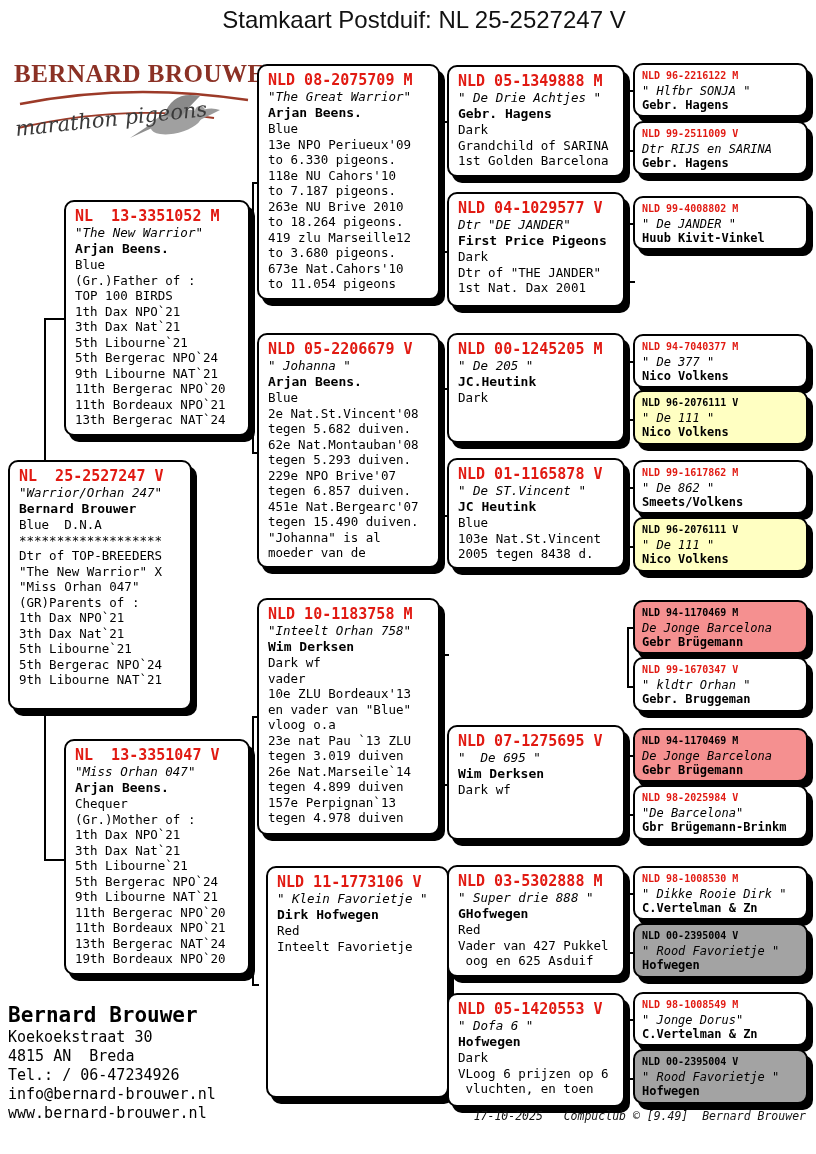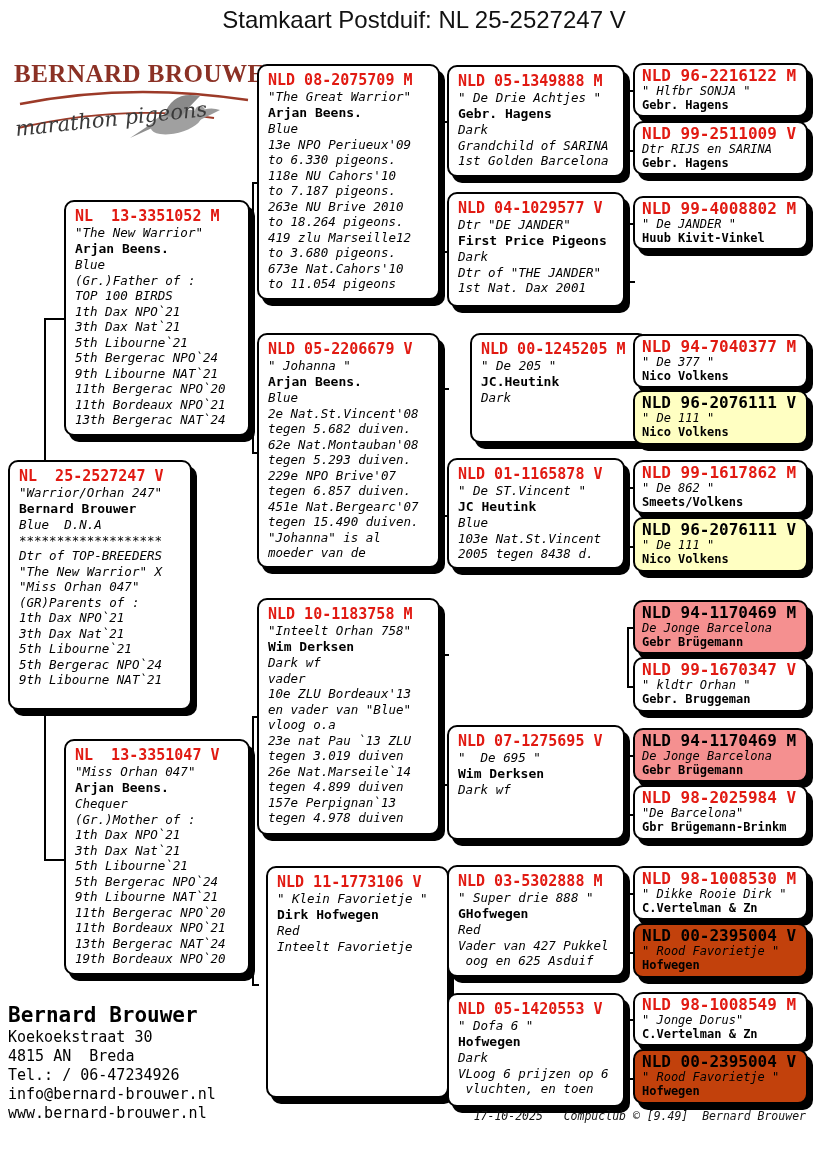--- a/index.html
+++ b/index.html
@@ -10,28 +10,28 @@
   
   #logo{position:absolute;left:14px;top:60px;width:240px;height:86px;}
   #logo .lname{font-family:"Liberation Serif","DejaVu Serif",serif;font-weight:bold;
                font-size:25px;letter-spacing:.5px;color:#8b3125;white-space:pre;}
   
   .pbox{position:absolute;background:#fff;border:2px solid #000;border-radius:10px;
         box-shadow:5px 6px 0 #000;padding:5px 9px 3px 9px;box-sizing:border-box;overflow:hidden;}
   .ring{color:#e11a12;font-weight:bold;font-size:15px;line-height:18px;white-space:pre;}
   .bname{font-style:italic;font-size:12.5px;line-height:16px;white-space:pre;}
   .bowner{font-weight:bold;font-size:13px;line-height:16px;white-space:pre;}
-  .bbody{font-size:12.5px;line-height:15.5px;white-space:pre;font-style:italic;}
+  .bbody{font-size:12.5px;line-height:15.5px;white-space:pre;}
   .small{padding:3px 7px 2px 7px;}
-  .small .ring{font-size:16px;line-height:16px;}
+  .small .ring{font-size:10px;line-height:16px;}
   .small .bname{font-size:12px;line-height:14px;}
   .small .bowner{font-size:12px;line-height:14px;}
   .bg-yellow{background:#ffffc2;}
   .bg-pink{background:#f59090;}
-  .bg-green{background:#c2410c;}
+  .bg-green{background:#a3a3a3;}
   .black-ring .ring{color:#000;}
   
   .bracket{position:absolute;border-left:2px solid #000;border-top:2px solid #000;
            border-bottom:2px solid #000;}
   
   #contact{position:absolute;left:8px;top:1002px;}
   #contact .cname{font-weight:bold;font-size:21px;line-height:26px;}
   #contact .clines{font-size:15px;line-height:19px;white-space:pre;}
   #footer{position:absolute;right:10px;top:1109px;font-style:italic;font-size:11.5px;color:#111;white-space:pre;}
 </style>
@@ -188,21 +188,21 @@
 1st Golden Barcelona</div>
   </div>
   <div class="pbox" style="left:447px;top:192px;width:178px;height:115px">
     <div class="ring">NLD 04-1029577 V</div>
     <div class="bname">Dtr "DE JANDER"</div>
     <div class="bowner">First Price Pigeons</div>
     <div class="bbody">Dark
 Dtr of "THE JANDER"
 1st Nat. Dax 2001</div>
   </div>
-  <div class="pbox" style="left:470px;top:333px;width:178px;height:110px">
+  <div class="pbox" style="left:447px;top:333px;width:178px;height:110px">
     <div class="ring">NLD 00-1245205 M</div>
     <div class="bname">" De 205 "</div>
     <div class="bowner">JC.Heutink</div>
     <div class="bbody">Dark</div>
   </div>
   <div class="pbox" style="left:447px;top:458px;width:178px;height:111px">
     <div class="ring">NLD 01-1165878 V</div>
     <div class="bname">" De ST.Vincent "</div>
     <div class="bowner">JC Heutink</div>
     <div class="bbody">Blue

